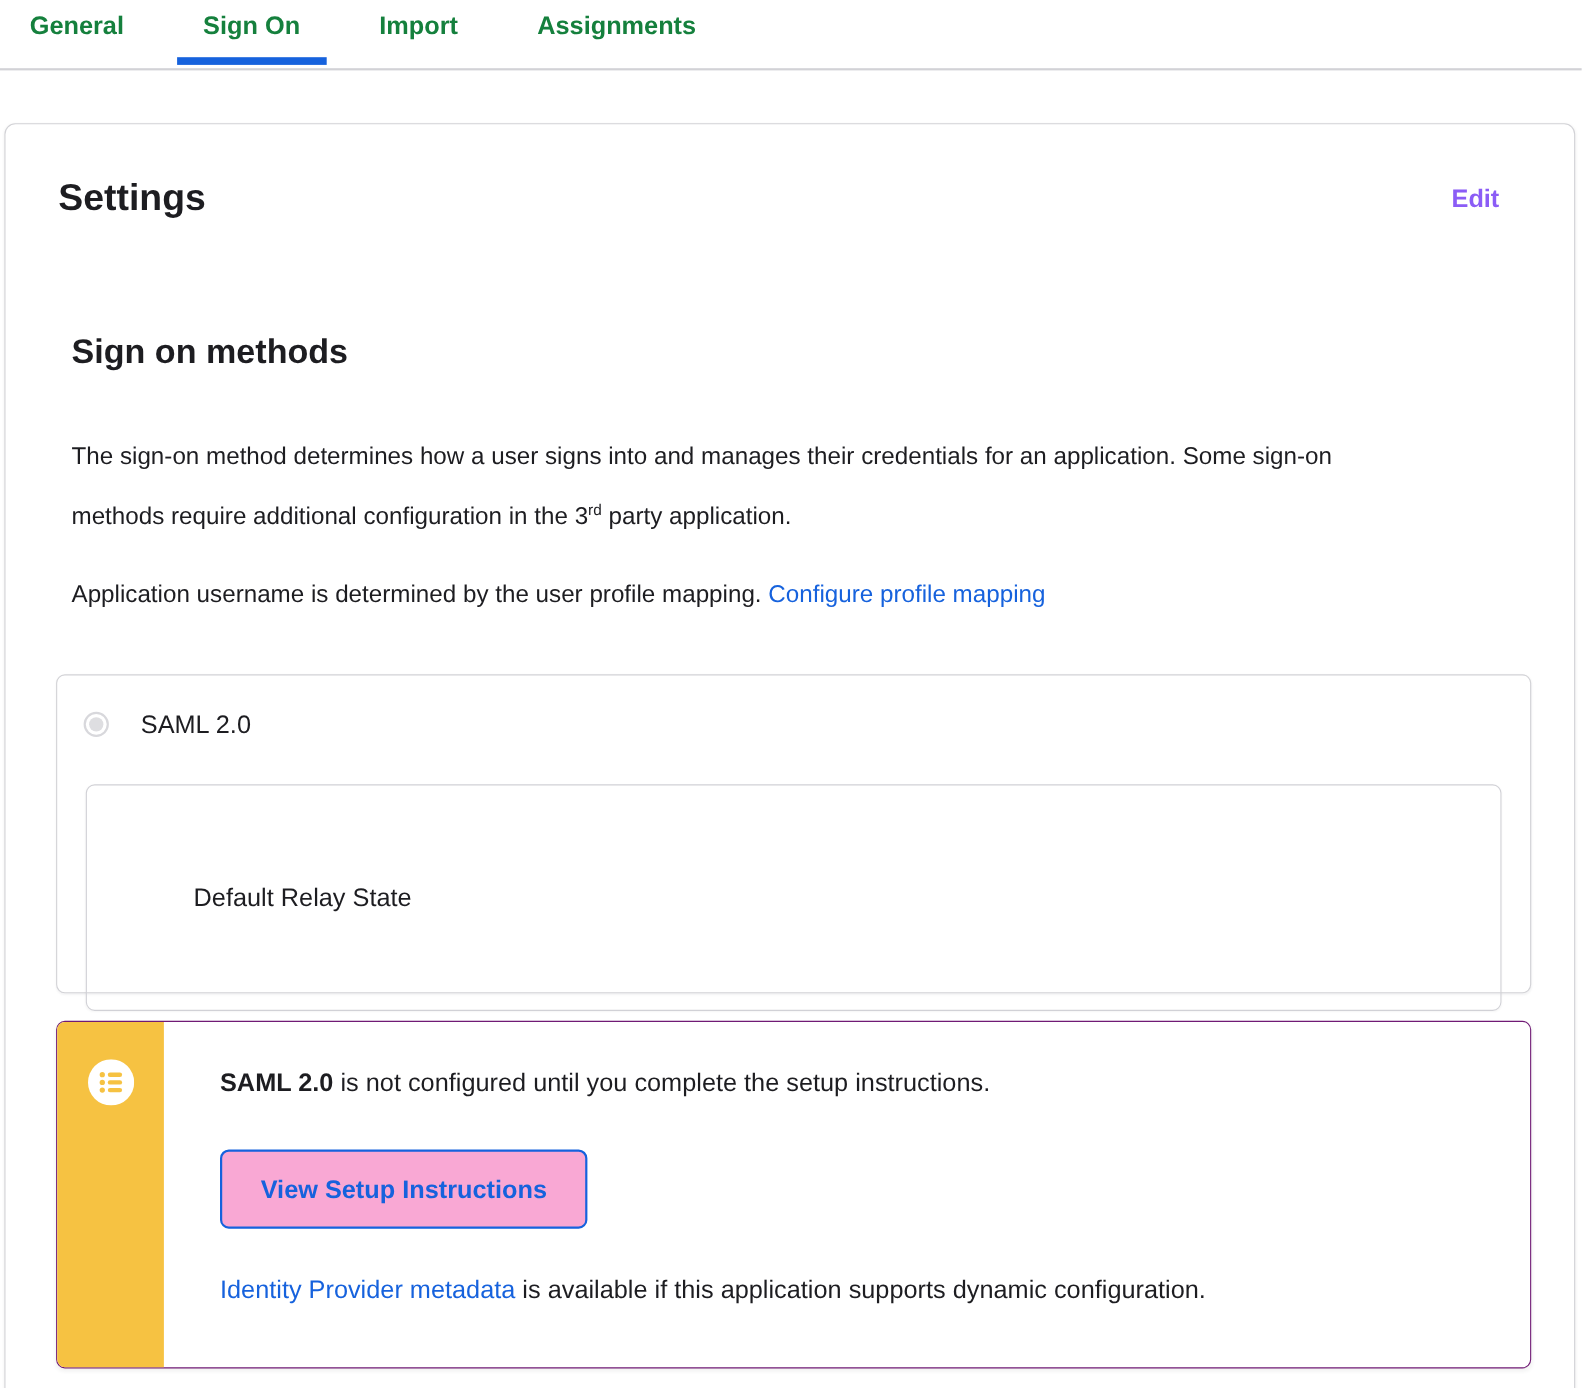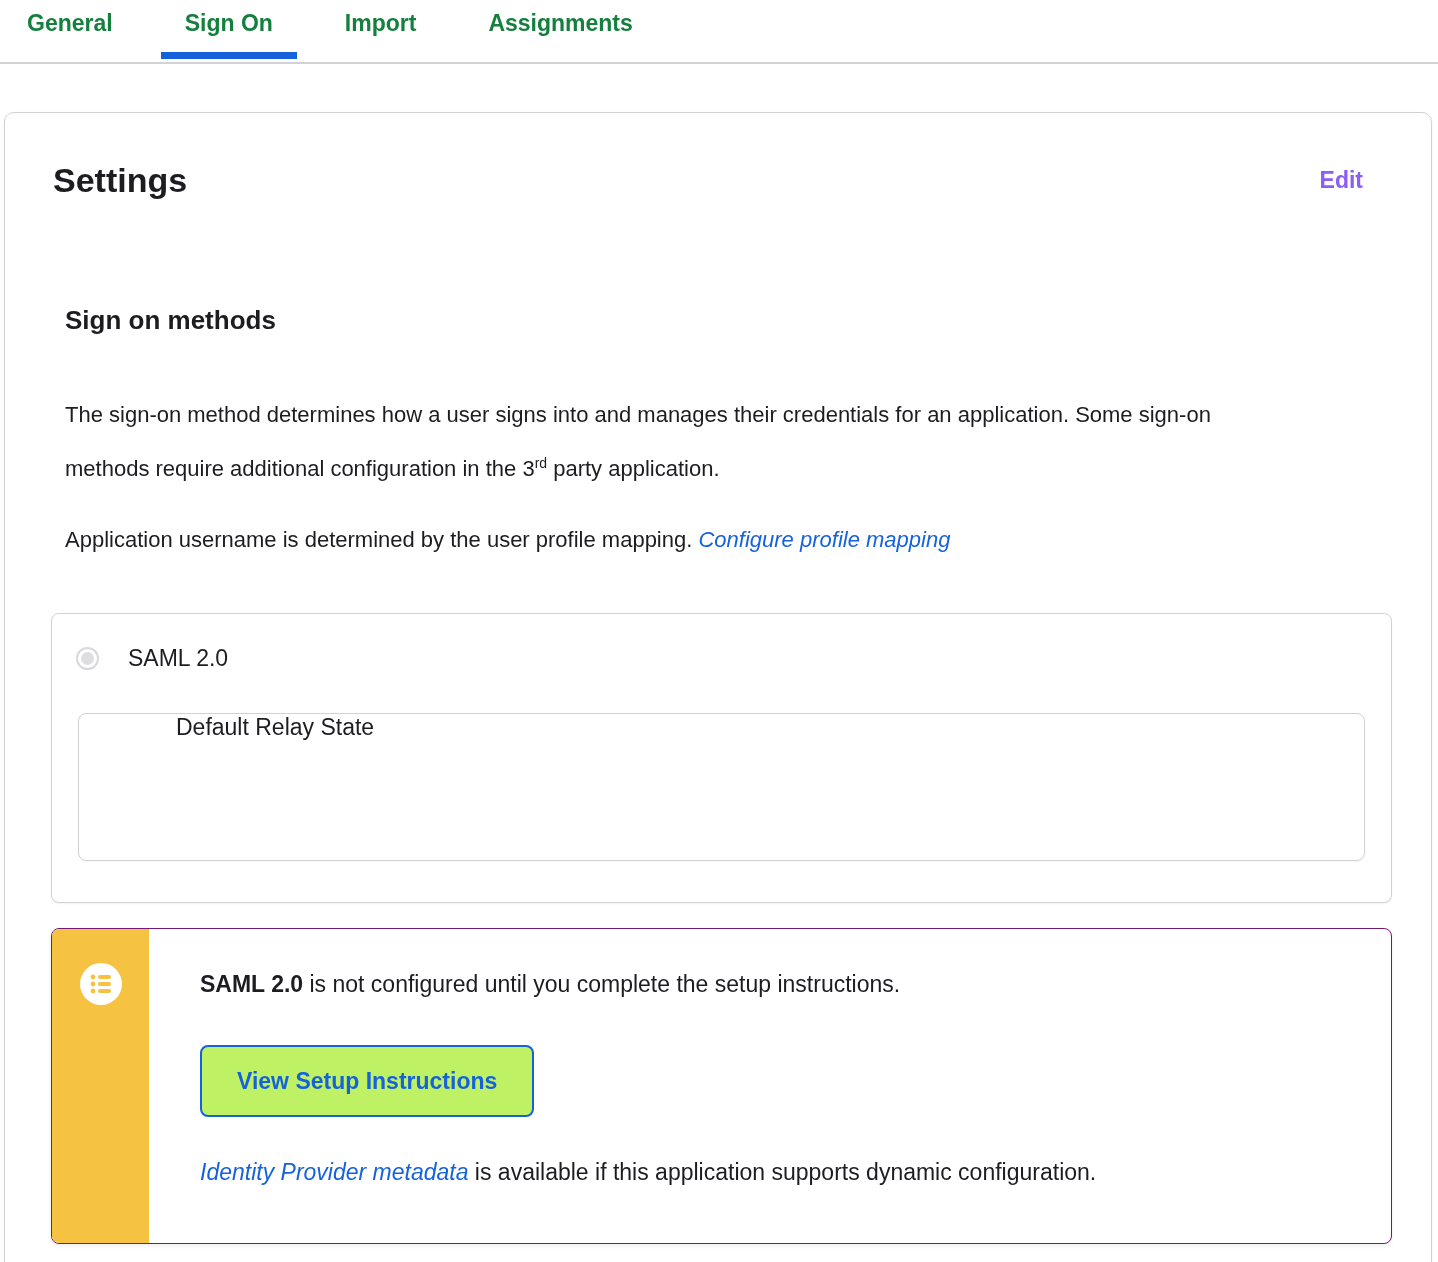--- a/index.html
+++ b/index.html
@@ -63,38 +63,37 @@
   .edit-link {
     font-size: 23px;
     font-weight: 700;
     color: #8b5cf6;
     text-decoration: none;
     cursor: pointer;
   }
 
   .section-heading {
     margin: 103px 0 0 60px;
-    font-size: 26px;
+    font-size: 31px;
     font-weight: 700;
     line-height: 32px;
   }
   .body-text {
     margin-left: 60px;
     font-size: 22px;
     line-height: 49px;
     max-width: 1230px;
   }
   .body-text--first { margin-top: 54px; }
   .body-text--second { margin-top: 22px; }
   .body-text sup { font-size: 14px; }
   .inline-link {
     color: #1662dd;
     text-decoration: none;
     cursor: pointer;
-    font-style: italic;
   }
 
   
   .method-box {
     margin: 49px 39px 0 46px;
     height: 290px;
     border: 1px solid #d2d2d6;
     border-radius: 8px;
     background: #fff;
     box-shadow: 0 1px 2px rgba(29,29,33,0.05);
@@ -120,24 +119,25 @@
     border-radius: 50%;
     background: #dedee1;
   }
   .radio-label {
     margin-left: 29px;
     font-size: 23px;
     line-height: 25px;
   }
   .field-box {
     margin: 42px 26px 0 26px;
-    height: 148px;
+    height: 206px;
     border: 1px solid #d1d1d6;
     border-radius: 8px;
     display: flex;
+    align-items: center;
     padding-left: 97px;
     box-shadow: 0 1px 2px rgba(29,29,33,0.04);
   }
   .field-label { font-size: 23px; }
 
   
   .callout {
     position: relative;
     margin: 25px 39px 0 46px;
     min-height: 316px;
@@ -165,21 +165,21 @@
     font-size: 23px;
     line-height: 31px;
   }
   .callout-message b { font-weight: 700; }
   .outline-button {
     display: inline-block;
     margin-top: 45px;
     padding: 20px 35px;
     border: 2px solid #1662dd;
     border-radius: 8px;
-    background: #bef264;
+    background: #f9a8d4;
     color: #1662dd;
     font-family: "Liberation Sans", sans-serif;
     font-size: 23px;
     font-weight: 700;
     line-height: 28px;
     cursor: pointer;
   }
   .callout-footer {
     margin-top: 40px;
     font-size: 23px;

